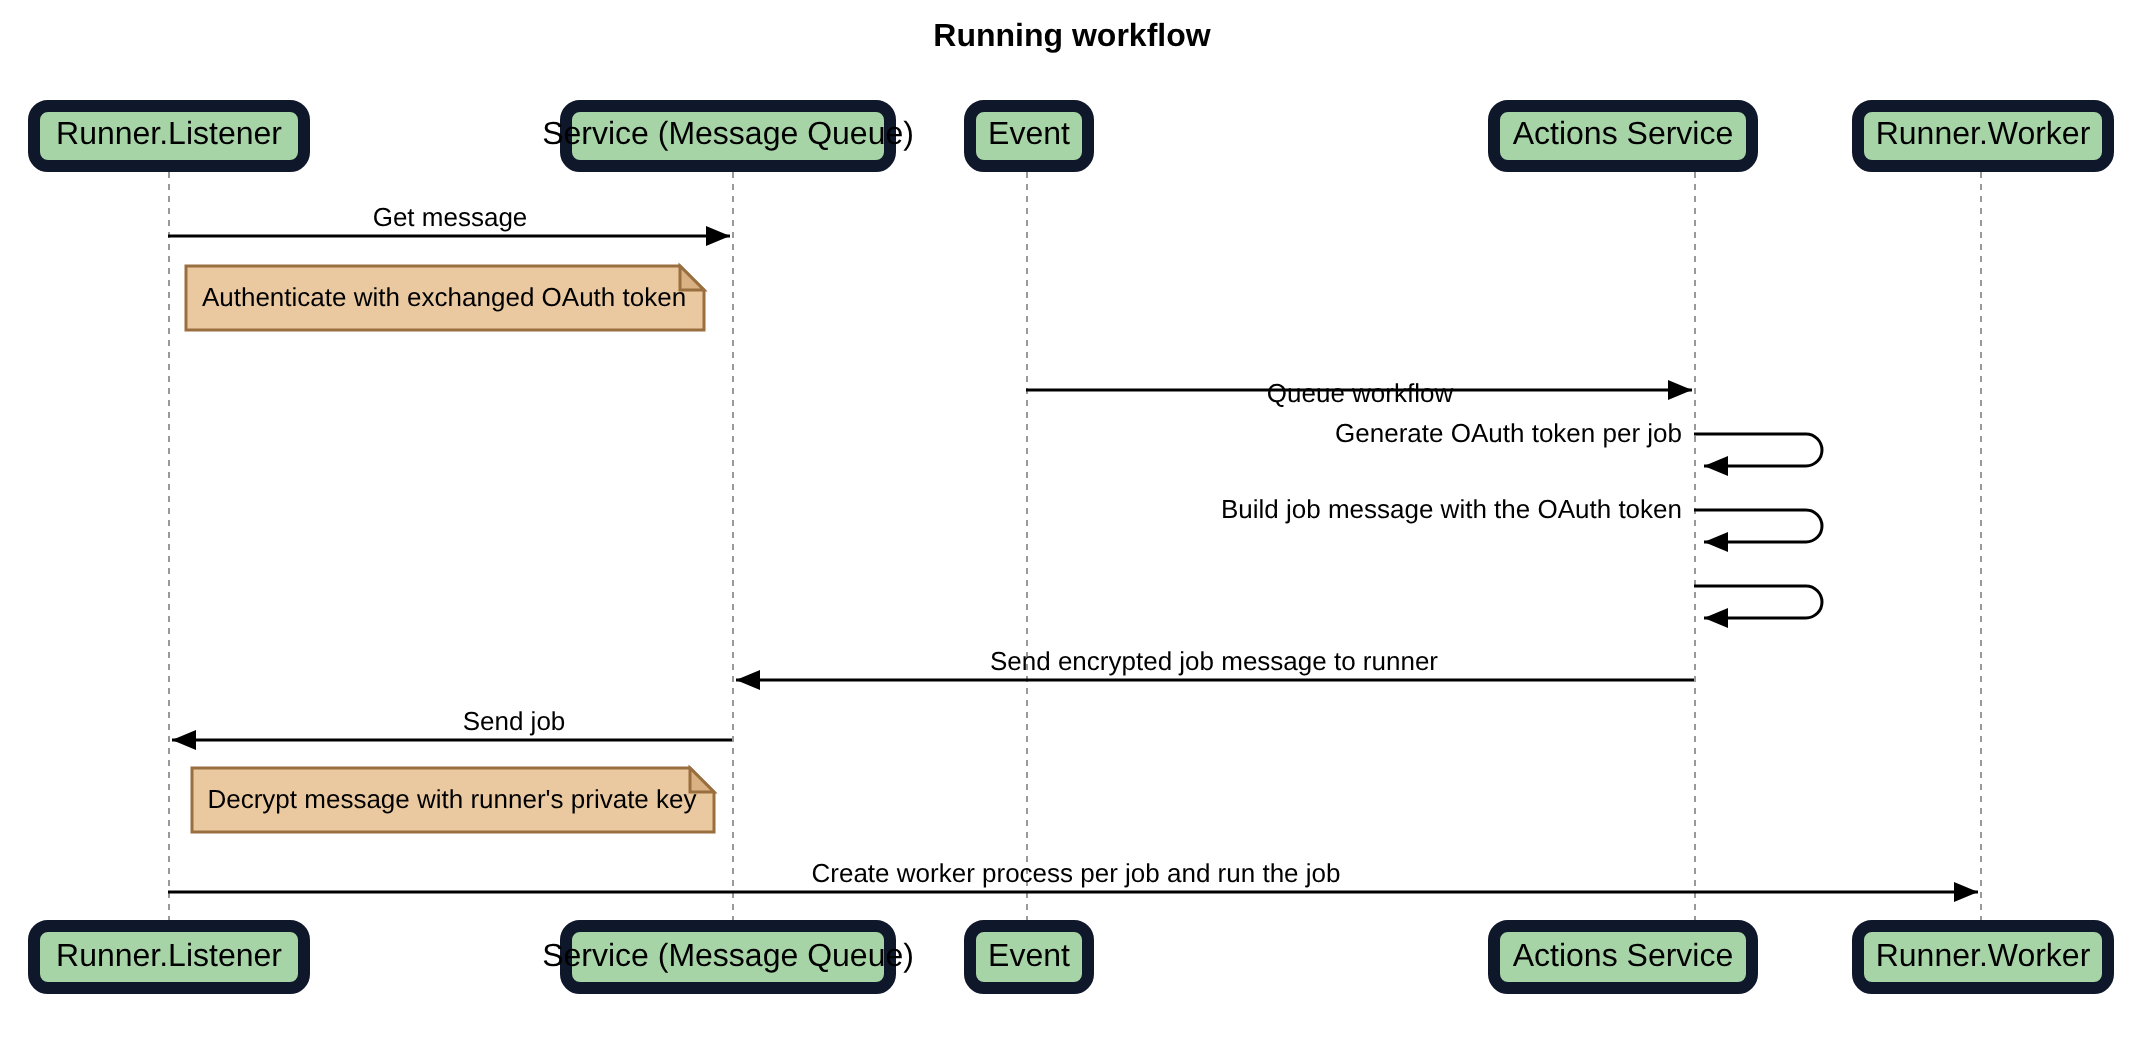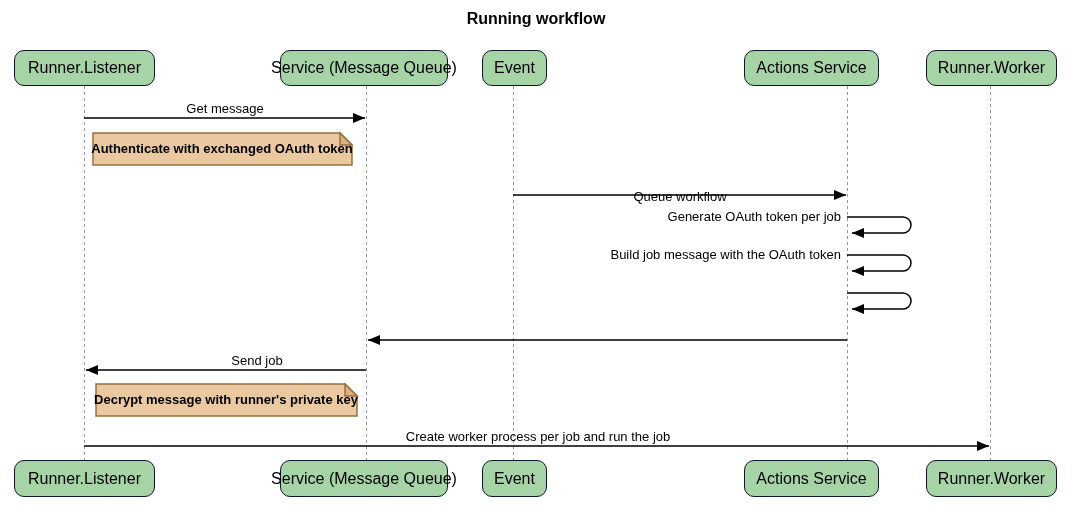--- a/index.html
+++ b/index.html
@@ -21,21 +21,21 @@
     position: absolute;
     left: 0; top: 10px;
     width: 100%;
     text-align: center;
     font-size: 16px;
     font-weight: bold;
   }
   .participant {
     position: absolute;
     background: #a7d4a7;
-    border: 1px solid #0f172a;
+    border: 6px solid #0f172a;
     border-radius: 10px;
     box-sizing: border-box;
     display: flex;
     align-items: center;
     justify-content: center;
     font-size: 16px;
     white-space: nowrap;
   }
   .row-top .participant    { top: 50px;  height: 36px; }
   .row-bottom .participant { top: 460px; height: 37px; }
@@ -58,21 +58,20 @@
     white-space: nowrap;
     right: 231px;
     text-align: right;
   }
   .note-text {
     position: absolute;
     font-size: 13px;
     line-height: 16px;
     white-space: nowrap;
     transform: translateX(-50%);
-    font-weight: bold;
   }
 </style>
 </head>
 <body>
 
 <div id="diagram">
 
   <svg id="svg-layer" viewBox="0 0 1072 523" xmlns="http://www.w3.org/2000/svg">
     <defs>
       <marker id="arrow" markerUnits="userSpaceOnUse" markerWidth="14" markerHeight="12" refX="12" refY="5" orient="auto">
@@ -122,19 +121,20 @@
     <div class="participant p2">Service (Message Queue)</div>
     <div class="participant p3">Event</div>
     <div class="participant p4">Actions Service</div>
     <div class="participant p5">Runner.Worker</div>
   </div>
 
   <div class="msg" style="left:225px; top:101px;">Get message</div>
   <div class="msg" style="left:680px; top:178px;margin-top:11px;">Queue workflow</div>
   <div class="msg-self" style="top:209px;">Generate OAuth token per job</div>
   <div class="msg-self" style="top:247px;margin-left:22px;">Build job message with the OAuth token</div>
+  <div class="msg" style="left:607px; top:323px;">Send encrypted job message to runner</div>
   <div class="msg" style="left:225px; top:353px;margin-left:32px;">Send job</div>
   <div class="msg" style="left:538px; top:429px;">Create worker process per job and run the job</div>
 
   <div class="note-text" style="left:222px; top:141px;">Authenticate with exchanged OAuth token</div>
   <div class="note-text" style="left:226px; top:392px;">Decrypt message with runner's private key</div>
 
 </div>
 
 </body></html>

